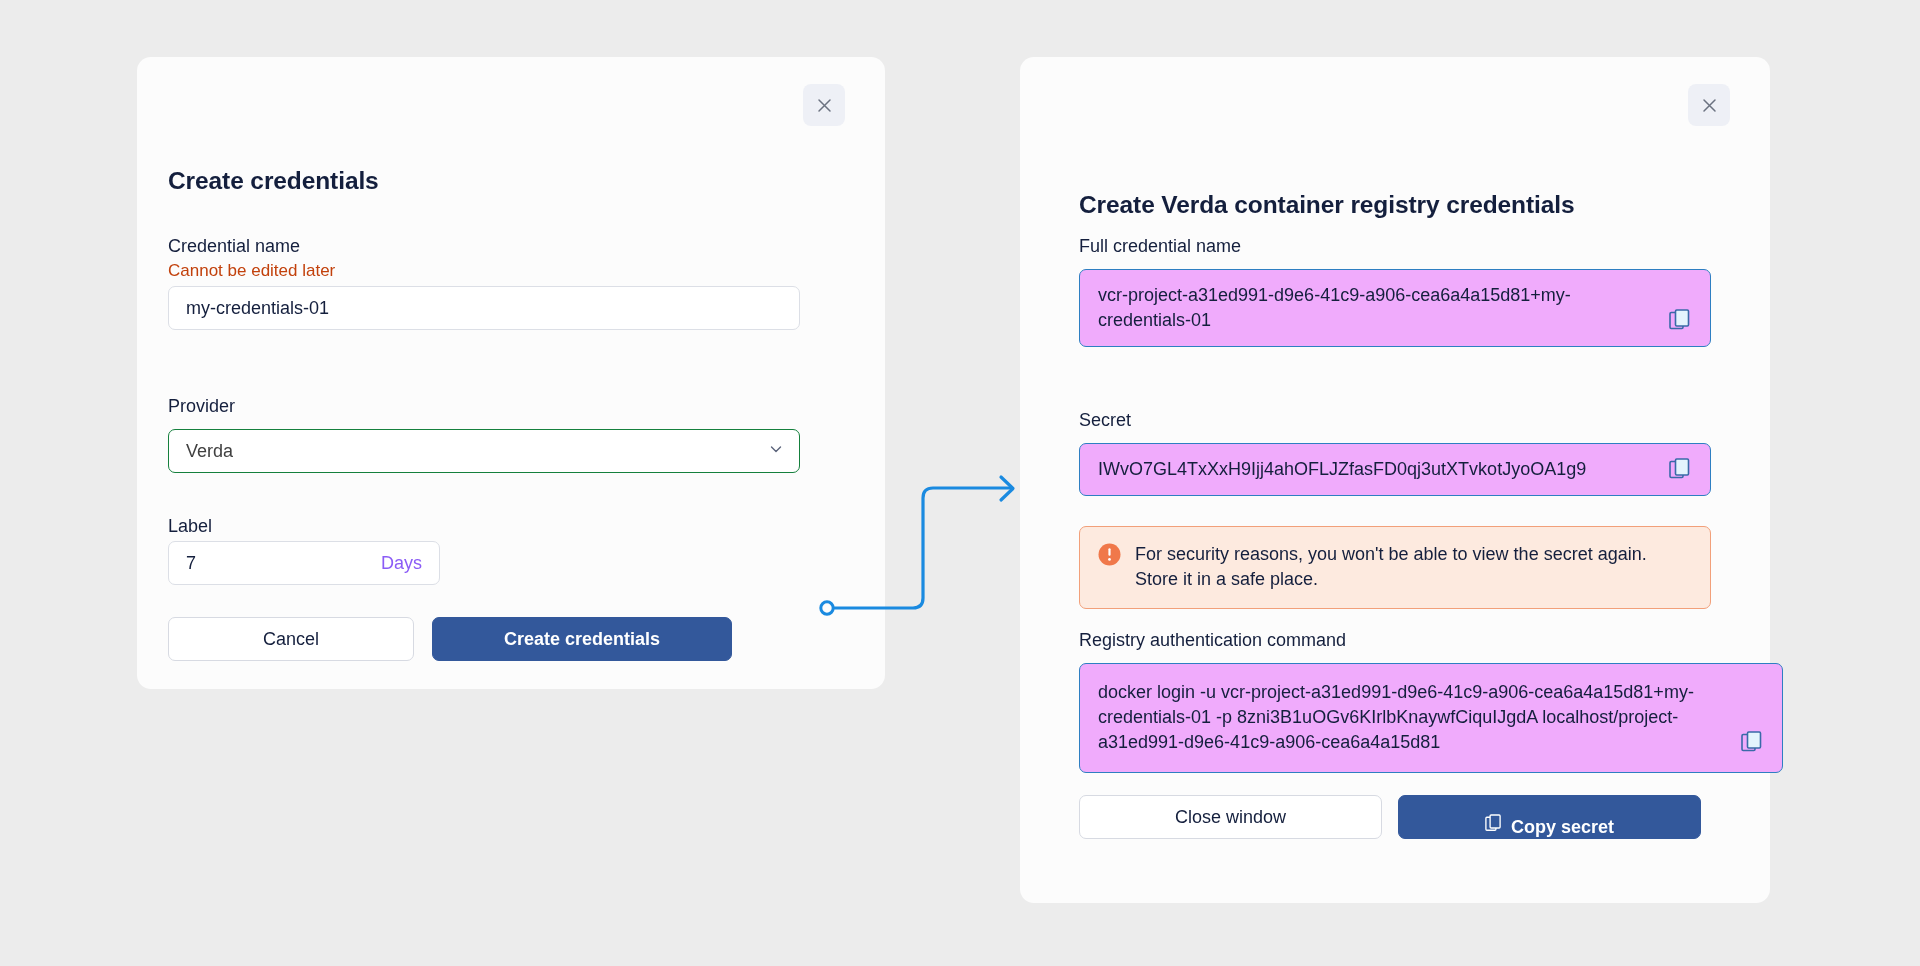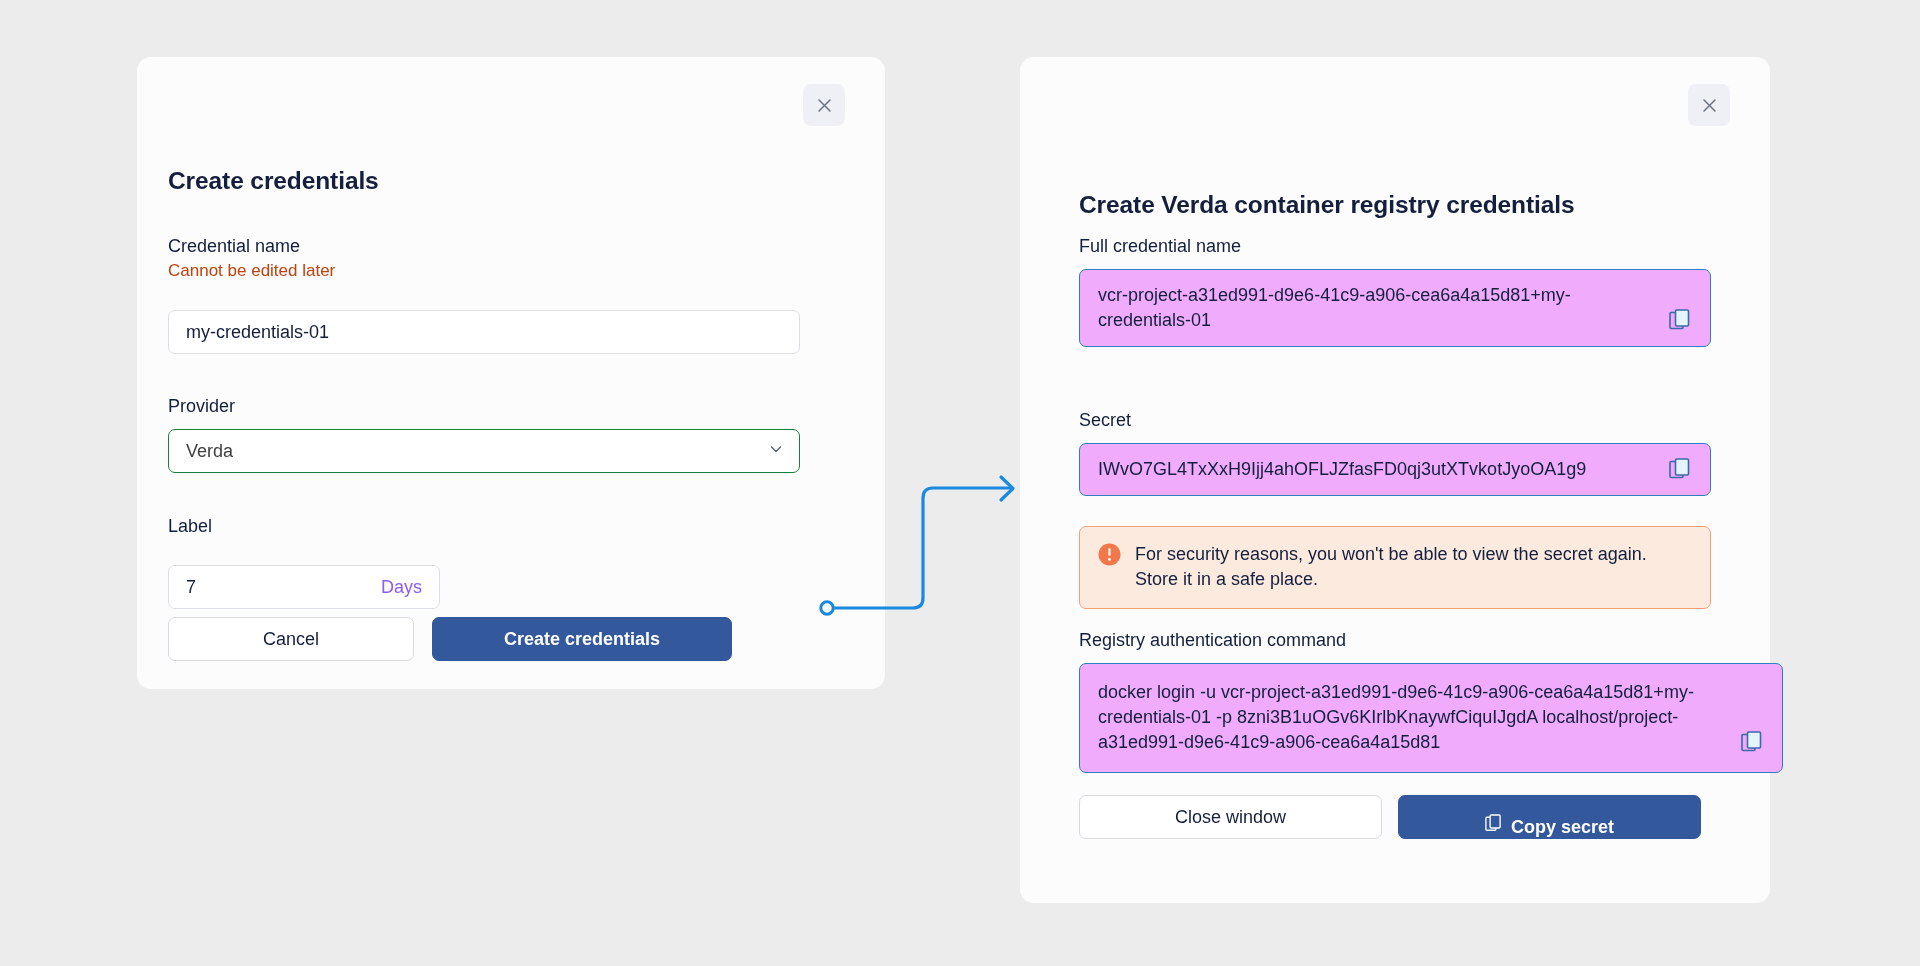--- a/index.html
+++ b/index.html
@@ -75,21 +75,21 @@
   }
   .field-sub {
     font-size: 17px;
     color: #c2410c;
     line-height: 22px;
     display: block;
     margin-top: 3px;
   }
 
   .text-input {
-    margin-top: 28px;
+    margin-top: 4px;
     box-sizing: border-box;
     height: 44px;
     border: 1px solid #dcdfe6;
     border-radius: 7px;
     background: #ffffff;
     display: flex;
     align-items: center;
     padding: 0 17px;
     font-size: 18px;
     color: #141f3d;

